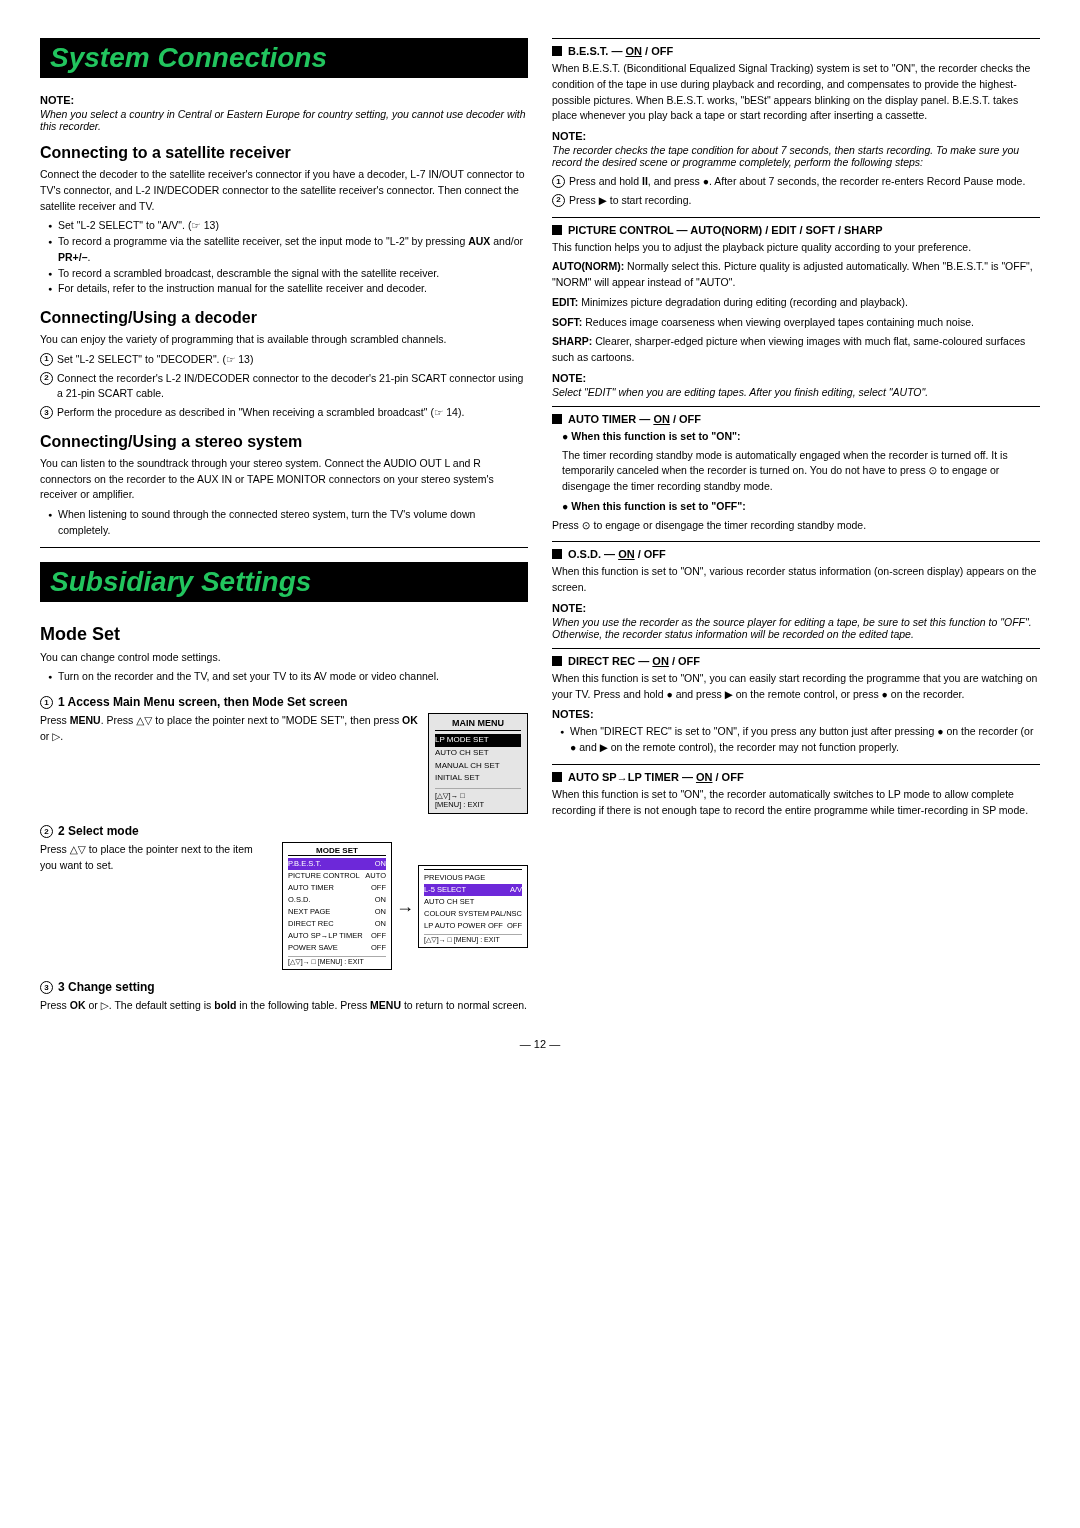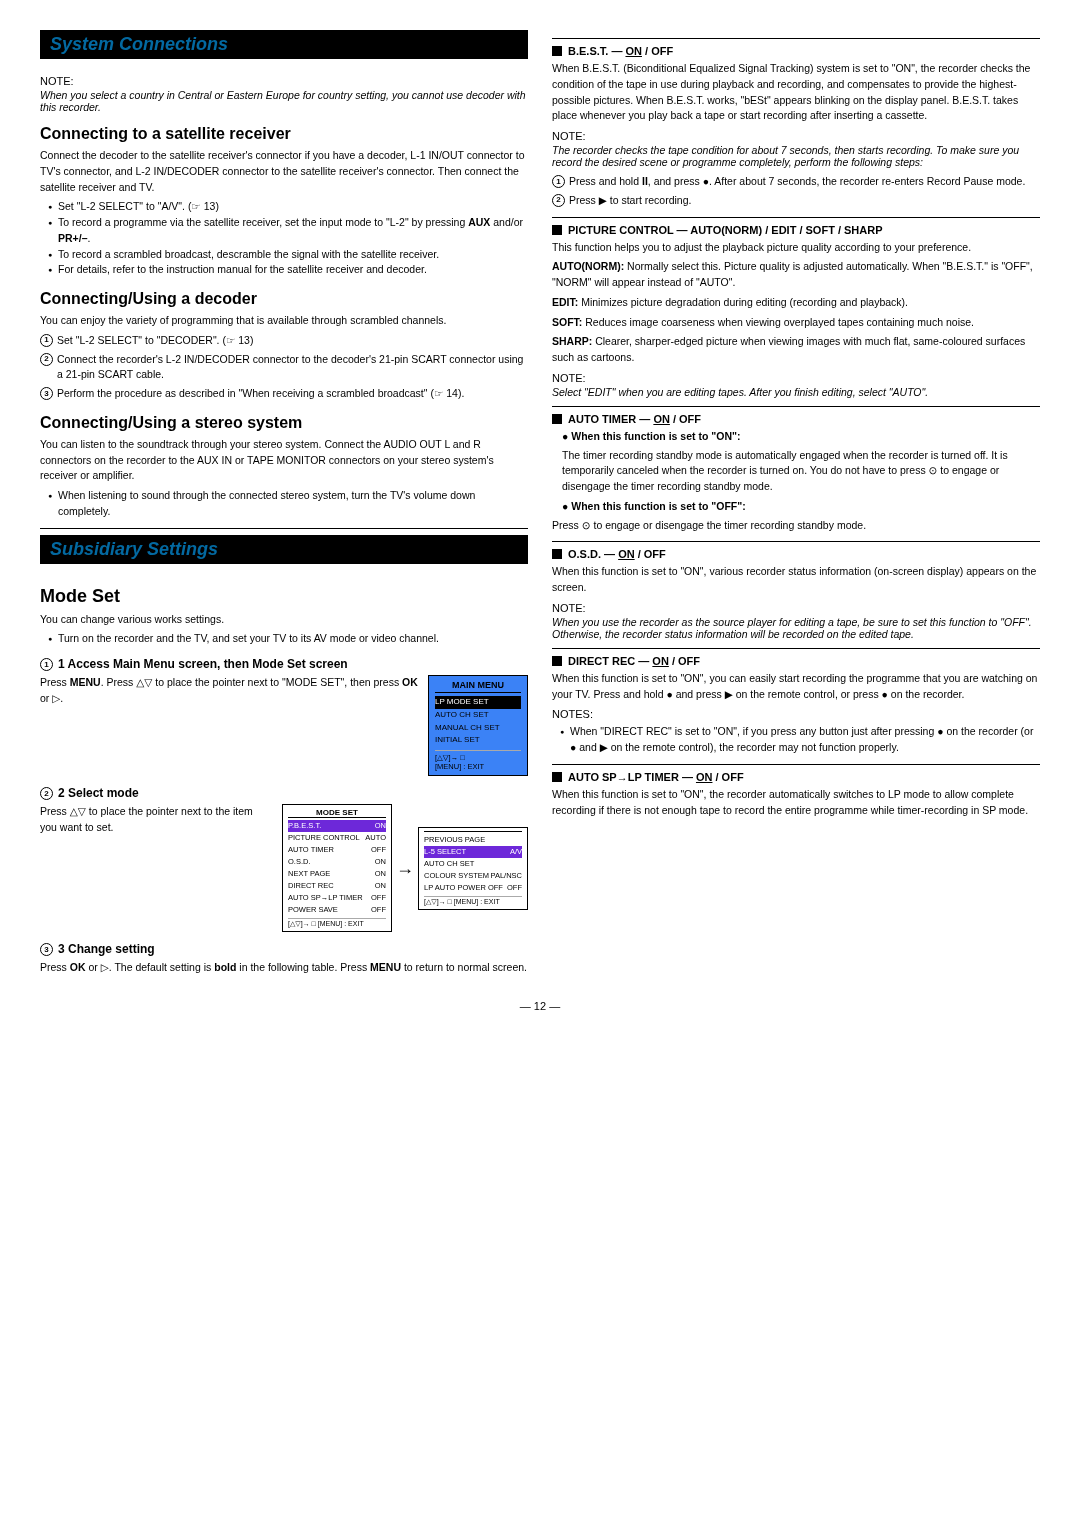--- a/index.html
+++ b/index.html
@@ -20,37 +20,38 @@
     .left-col {
       flex: 1;
       min-width: 0;
     }
     .right-col {
       flex: 1;
       min-width: 0;
     }
     .section-title-box {
       background: #000;
-      color: #0369a1;
-      font-size: 18px;
+      color: #22c55e;
+      font-size: 28px;
       font-style: italic;
       font-weight: bold;
       padding: 4px 10px;
       margin-bottom: 10px;
       display: inline-block;
       width: 100%;
+      margin-top: 8px;
     }
     h2.subsection {
       font-size: 16px;
       font-weight: bold;
       margin-bottom: 5px;
       margin-top: 12px;
     }
     .note-label {
-      font-weight: normal;
+      font-weight: bold;
       font-size: 11px;
       margin-top: 6px;
     }
     .note-text {
       font-style: italic;
       font-size: 10.5px;
       margin-top: 2px;
       margin-bottom: 6px;
     }
     p {
@@ -144,21 +145,21 @@
     .step-text {
       flex: 1;
       font-size: 10.5px;
       line-height: 1.5;
     }
     .menu-box {
       border: 1px solid #000;
       padding: 4px 6px;
       font-size: 8.5px;
       min-width: 100px;
-      background: #3b82f6;
+      background: #e5e5e5;
     }
     .menu-box .menu-title {
       text-align: center;
       font-weight: bold;
       font-size: 9px;
       border-bottom: 1px solid #000;
       margin-bottom: 3px;
       padding-bottom: 2px;
     }
     .menu-box .menu-item {
@@ -227,21 +228,21 @@
     <div class="section-title-box">System Connections</div>
 
     
     <div>
       <div class="note-label">NOTE:</div>
       <div class="note-text">When you select a country in Central or Eastern Europe for country setting, you cannot use decoder with this recorder.</div>
     </div>
 
     
     <h2 class="subsection">Connecting to a satellite receiver</h2>
-    <p>Connect the decoder to the satellite receiver's connector if you have a decoder, L-1 IN/OUT connector to TV's connector, and L-2 IN/DECODER connector to the satellite receiver's connector. Then connect the satellite receiver and TV.</p>
+    <p>Connect the decoder to the satellite receiver's connector if you have a decoder, L-7 IN/OUT connector to TV's connector, and L-2 IN/DECODER connector to the satellite receiver's connector. Then connect the satellite receiver and TV.</p>
     <ul class="bullet-list">
       <li>Set "L-2 SELECT" to "A/V". (☞ 13)</li>
       <li>To record a programme via the satellite receiver, set the input mode to "L-2" by pressing <b>AUX</b> and/or <b>PR+/–</b>.</li>
       <li>To record a scrambled broadcast, descramble the signal with the satellite receiver.</li>
       <li>For details, refer to the instruction manual for the satellite receiver and decoder.</li>
     </ul>
 
     
     <h2 class="subsection">Connecting/Using a decoder</h2>
     <p>You can enjoy the variety of programming that is available through scrambled channels.</p>
@@ -264,21 +265,21 @@
     <ul class="bullet-list">
       <li>When listening to sound through the connected stereo system, turn the TV's volume down completely.</li>
     </ul>
 
     <hr class="divider">
 
     
     <div class="section-title-box">Subsidiary Settings</div>
 
     <h2 class="subsection" style="font-size:18px;">Mode Set</h2>
-    <p>You can change various works settings.</p>
+    <p>You can change control mode settings.</p>
     <ul class="bullet-list">
       <li>Turn on the recorder and the TV, and set your TV to its AV mode or video channel.</li>
     </ul>
 
     
     <div class="step-header">
       <span class="num-circle">1</span>
       <b>1  Access Main Menu screen, then Mode Set screen</b>
     </div>
     <div class="step-content">

